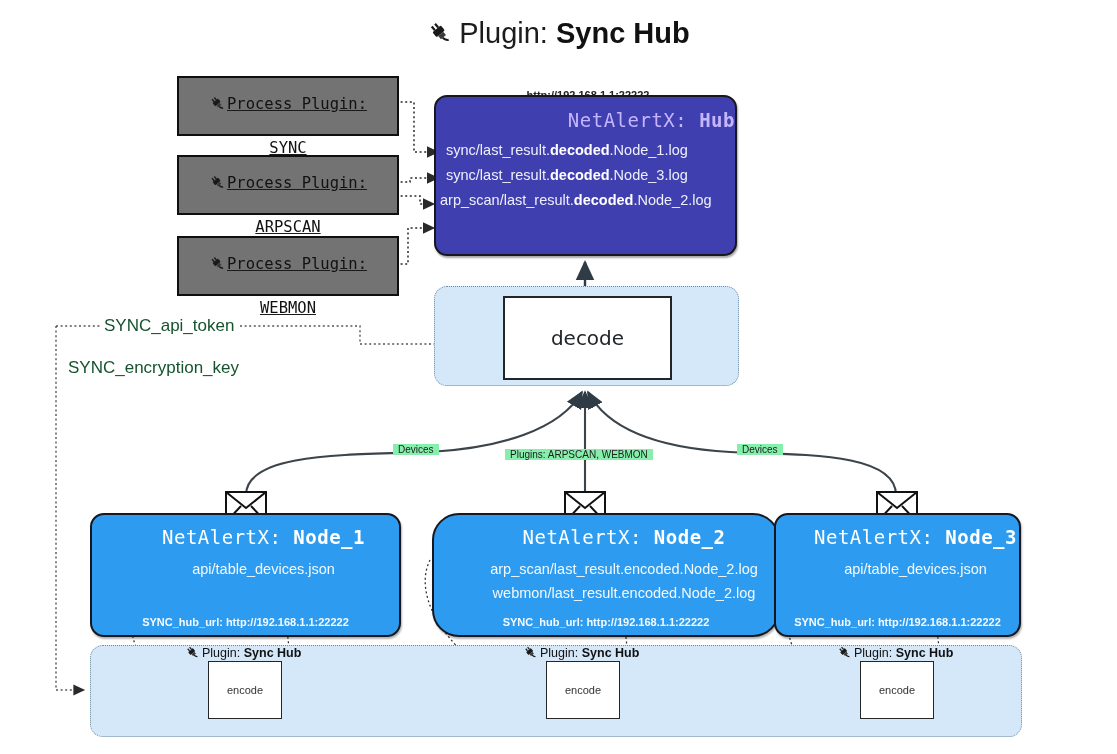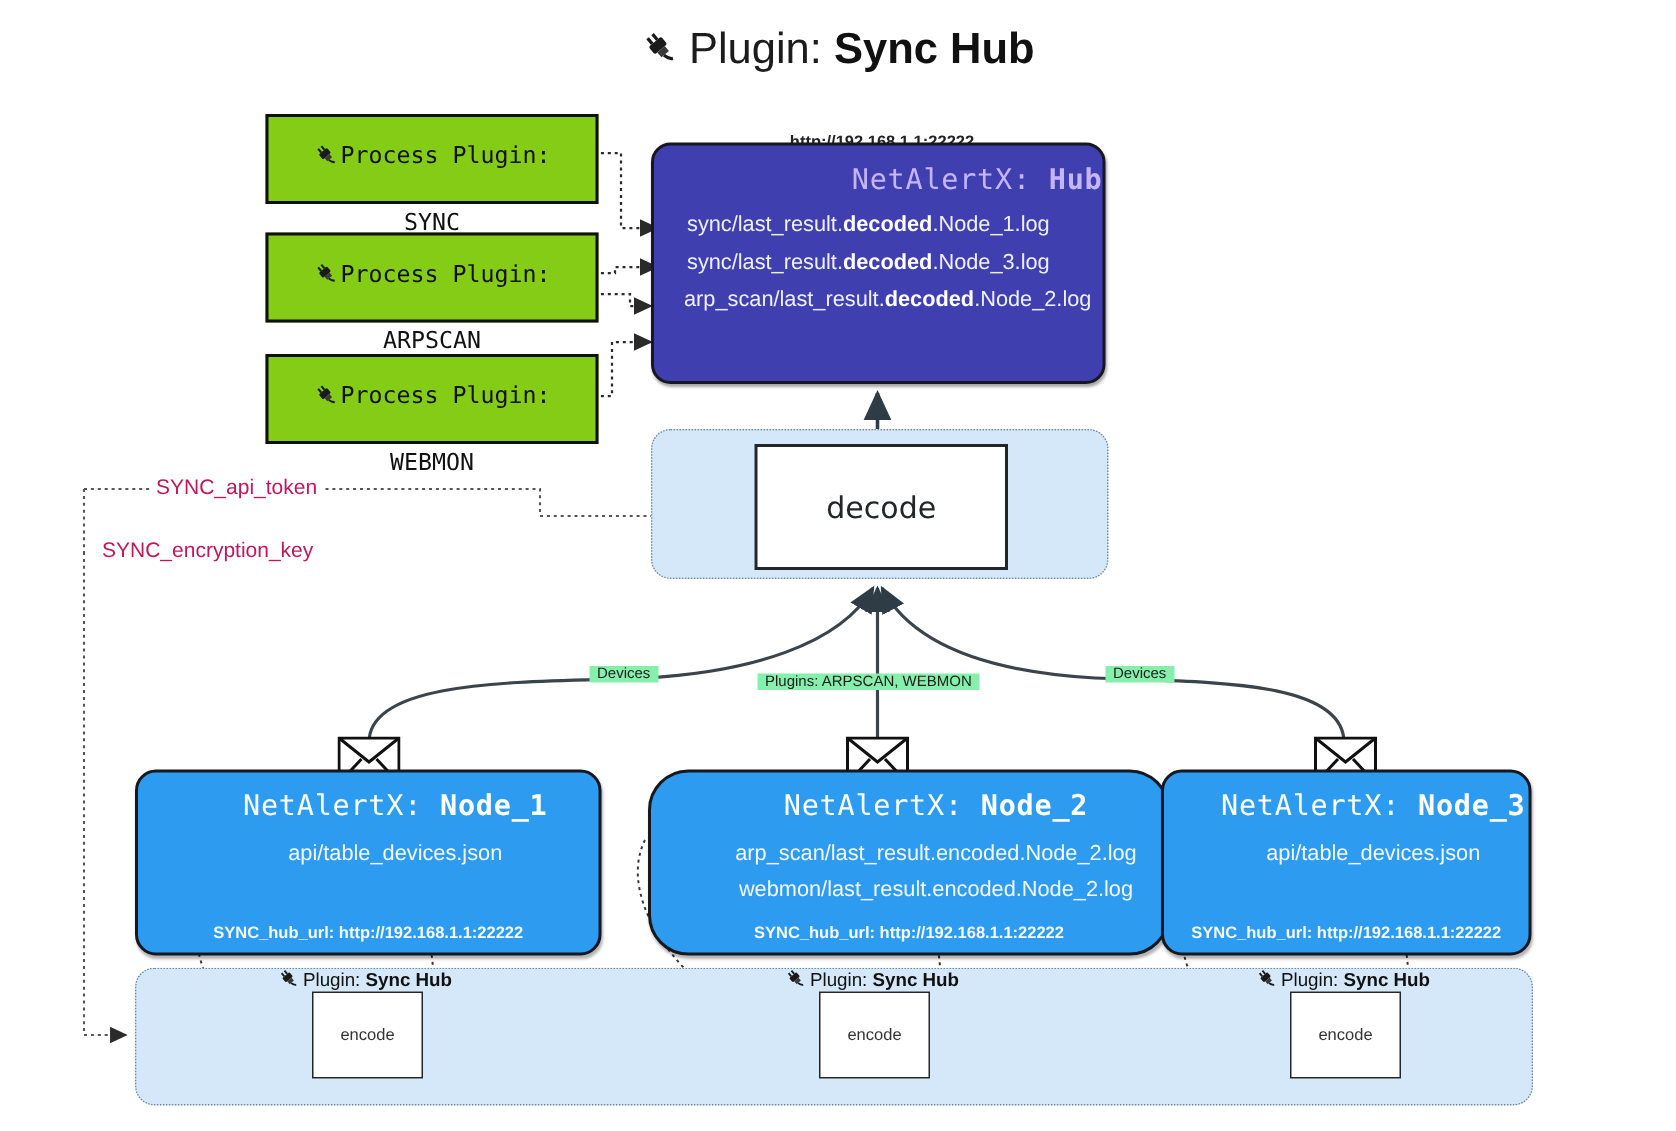--- a/index.html
+++ b/index.html
@@ -8,50 +8,50 @@
   #edges{position:absolute;left:0;top:0;width:1117px;height:754px;pointer-events:none;}
 
   
   #title{position:absolute;left:0;top:16px;width:1117px;text-align:center;
          font-size:29px;line-height:1.2;white-space:nowrap;}
   #title .plug{display:inline-block;vertical-align:-3px;margin-right:6px;}
   #title .t-light{font-weight:400;color:#1c1c1c;}
   #title .t-bold{font-weight:700;color:#111;}
 
   
-  .pbox{position:absolute;width:218px;height:56px;background:#84cc16;border:2px solid #0f0f0f;
-        display:flex;align-items:center;justify-content:center;text-align:center;}
+  .pbox{position:absolute;width:218px;height:56px;background:#737373;border:2px solid #0f0f0f;
+        display:flex;align-items:center;justify-content:center;text-align:center;text-decoration:underline;}
   .pbox .inner{font-family:"DejaVu Sans Mono","Liberation Mono",monospace;
         font-size:15.5px;line-height:1.35;color:#111;white-space:pre-line;}
   .pbox .plug{display:inline-block;vertical-align:-3px;margin-right:1px;}
 
   
   #hub-url{position:absolute;left:488px;top:76px;width:200px;text-align:center;
            font-size:11px;font-weight:600;color:#222;margin-top:13px;}
   #hub{position:absolute;left:434px;top:95px;width:303px;height:161px;background:#3f3fb0;
        border:2.5px solid #17171f;border-radius:13px;box-sizing:border-box;
        box-shadow:1px 2px 2px rgba(0,0,0,.35);}
   #hub .hub-title{margin-top:12px;text-align:right;font-size:19px;color:#c4b5fd;
        font-family:"DejaVu Sans Mono","Liberation Mono",monospace;letter-spacing:.5px;}
   #hub .hub-title b{font-weight:700;}
   #hub .logs{margin-top:7px;}
   #hub .logline{font-size:14.5px;color:#eef0fb;line-height:1.72;white-space:nowrap;
-       padding-left:22px;}
+       padding-left:10px;}
   #hub .logline b{font-weight:700;color:#fff;}
-  #hub .logline.l3,#hub .logline.l4{padding-left:20px;}
+  #hub .logline.l3,#hub .logline.l4{padding-left:4px;}
 
   
   #decode-band{position:absolute;left:434px;top:286px;width:305px;height:100px;
        background:#d5e8f9;border:1.6px dotted #6f8aa0;border-radius:13px;box-sizing:border-box;}
   #decode{position:absolute;left:503px;top:296px;width:165px;height:80px;background:#fff;
        border:2px solid #232629;display:flex;align-items:center;justify-content:center;
        font-size:20px;color:#232629;font-family:"DejaVu Sans","Liberation Sans",sans-serif;}
 
   
-  .tok{position:absolute;font-size:14px;color:#be185d;background:#fff;padding:0 4px;white-space:nowrap;}
+  .tok{position:absolute;font-size:17px;color:#14532d;background:#fff;padding:0 4px;white-space:nowrap;}
   #tok-api{left:100px;top:316px;}
   #tok-enc{left:64px;top:358px;}
 
   
   .elabel{position:absolute;font-size:10px;color:#1d1d1d;background:#86efac;padding:0 5px;white-space:nowrap;}
   #lab-dev-l{left:393px;top:444px;}
   #lab-dev-r{left:737px;top:444px;}
   #lab-plugins{left:505px;top:449px;}
 
   

